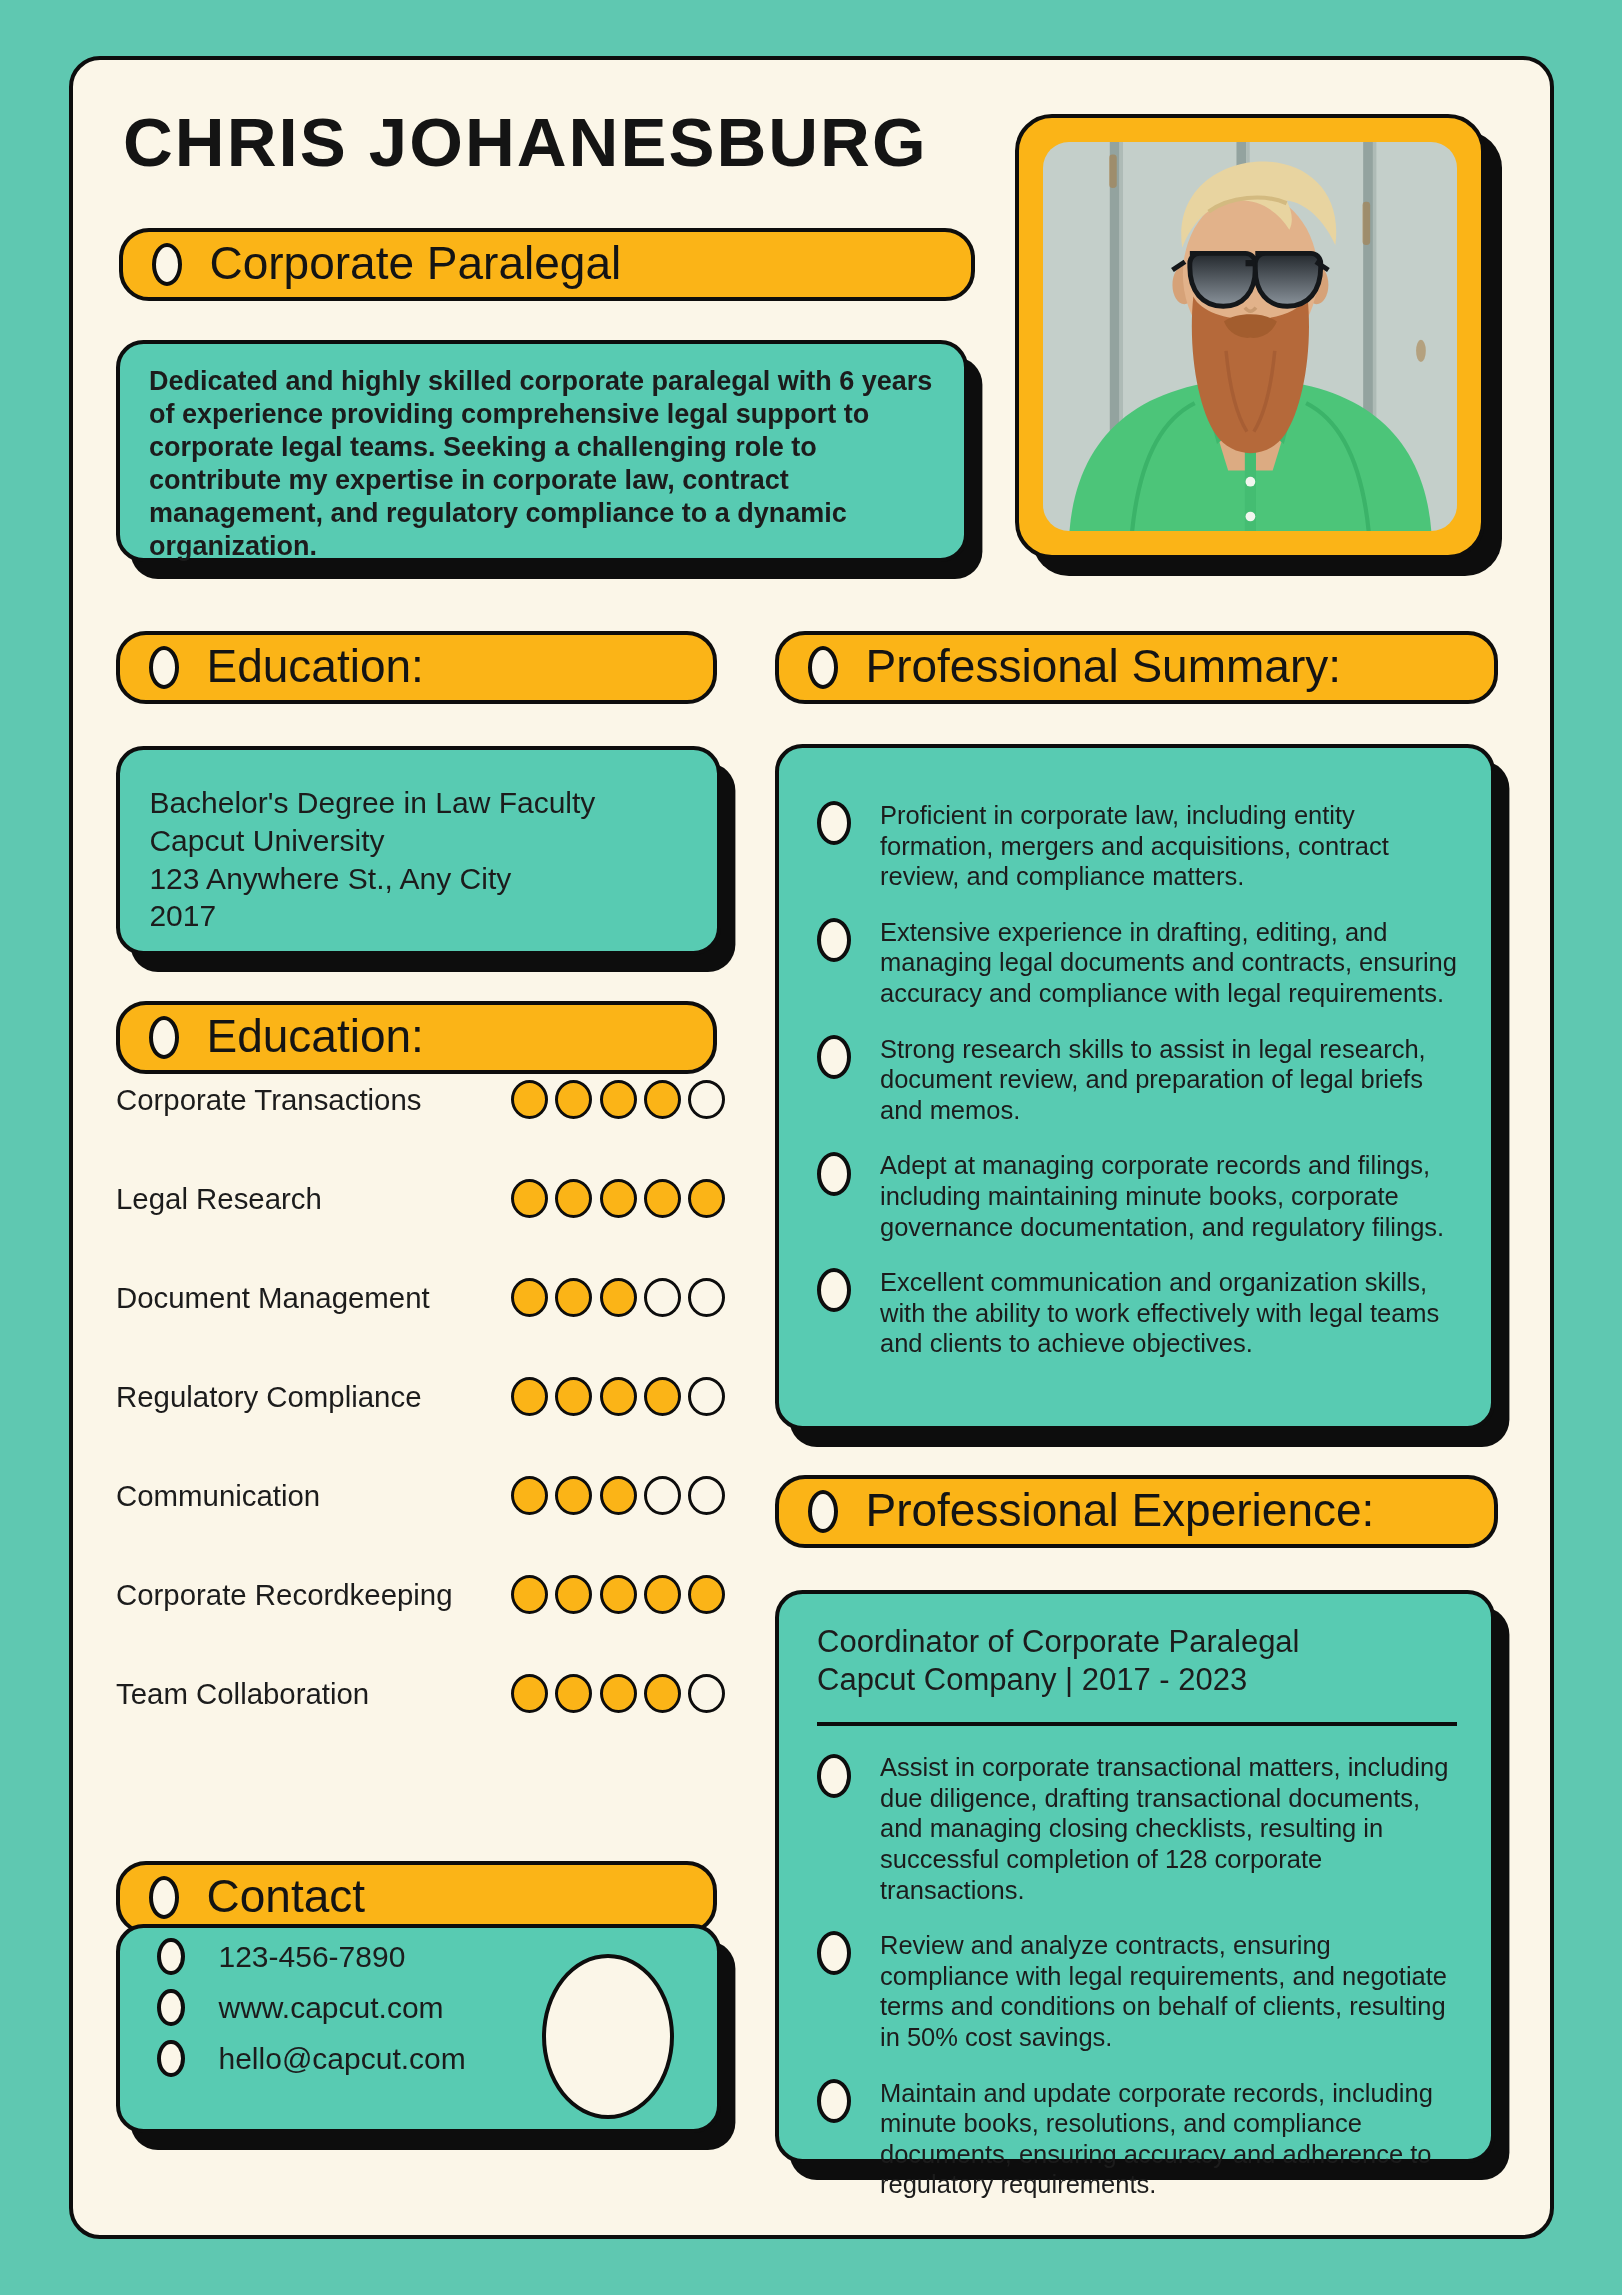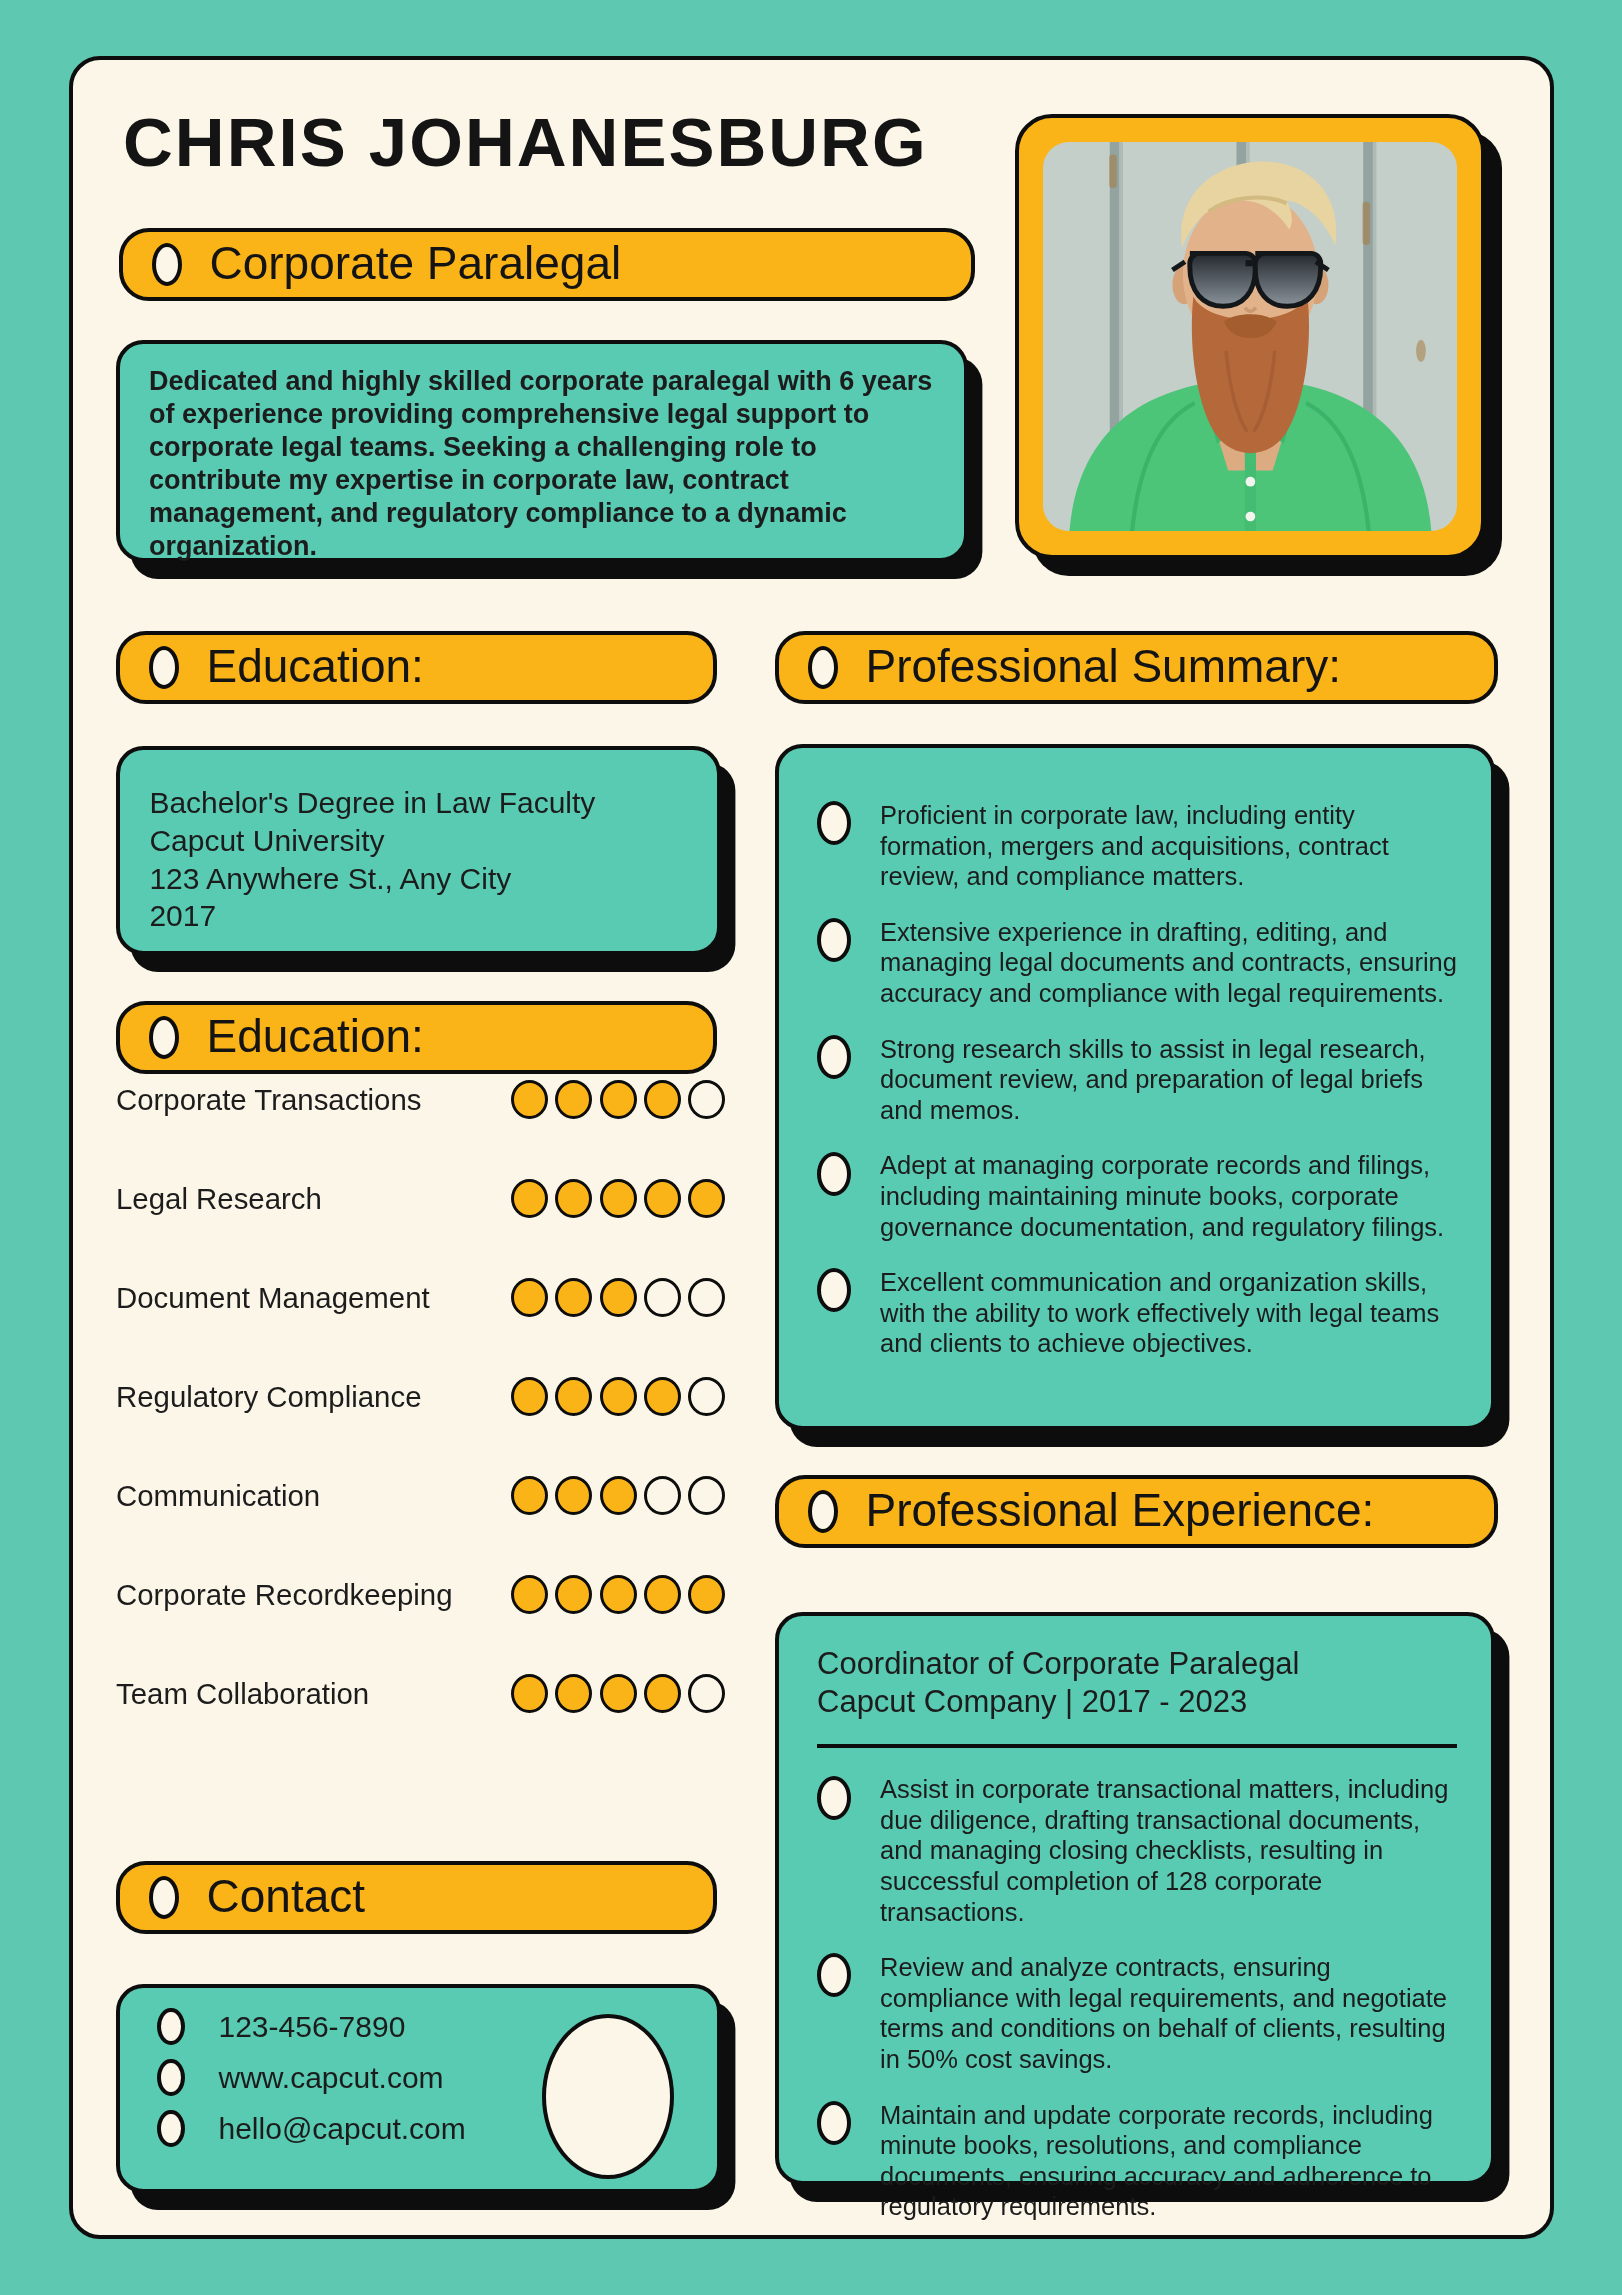--- a/index.html
+++ b/index.html
@@ -41,41 +41,41 @@
   #skills-banner{left:43px;top:941px;width:601px;}
   #skills-list{position:absolute;left:43px;top:990px;width:609px;}
   .skill-row{height:99px;display:flex;align-items:center;justify-content:space-between;}
   .skill-label{font-size:29.4px;}
   .dots{display:flex;gap:7.2px;}
   .dot{box-sizing:border-box;width:37px;height:39px;border:3.9px solid var(--ink);
     border-radius:50%;background:var(--cream);}
   .dot.filled{background:var(--yellow);}
 
   #contact-banner{left:43px;top:1801px;width:601px;}
-  #contact-box{left:43px;top:1924px;width:605px;height:209px;padding:13px 0 0 37px;}
+  #contact-box{left:43px;top:1864px;width:605px;height:209px;padding:3px 0 0 37px;}
   .contact-oval{position:absolute;right:43px;top:26px;width:124px;height:157px;
     border:4.6px solid var(--ink);border-radius:50%;background:var(--cream);}
   ul.plainlist{list-style:none;margin:0;padding:0;position:relative;z-index:1;
     display:flex;flex-direction:column;}
   #contact-box li{display:flex;align-items:center;gap:34px;height:51px;}
   #contact-box li p{margin:0;font-size:30px;}
   #contact-box .bdot{width:27.5px;height:37px;}
 
   .bdot{box-sizing:border-box;border:4.6px solid var(--ink);border-radius:50%;
     background:var(--cream);flex:none;}
 
   #summary-banner{left:702px;top:571px;width:723px;}
   #summary-box{left:702px;top:684px;width:720px;height:686px;padding:52px 34px 19.6px 38px;}
   ul.bullets{list-style:none;margin:0;padding:0;display:flex;flex-direction:column;gap:25px;}
   .bullets li{display:flex;align-items:flex-start;gap:29px;}
   .bullets .bdot{width:34px;height:44px;margin-top:1.3px;}
   .bullets p{margin:0;font-size:25.5px;line-height:1.2;}
 
   #exp-banner{left:702px;top:1415px;width:723px;}
-  #exp-box{left:702px;top:1530px;width:720px;height:573px;padding:29px 34px 18.3px 38px;margin-top:22px;}
+  #exp-box{left:702px;top:1530px;width:720px;height:573px;padding:29px 34px 18.3px 38px;}
   .role{margin:0;font-size:31px;line-height:1.22;}
   .divider{border:none;border-top:4.6px solid var(--ink);margin:23.6px 0 26px 0;}
 </style>
 </head>
 <body>
 
 <div class="canvas">
   <div class="page">
 
     <h1 class="name">CHRIS JOHANESBURG</h1>

